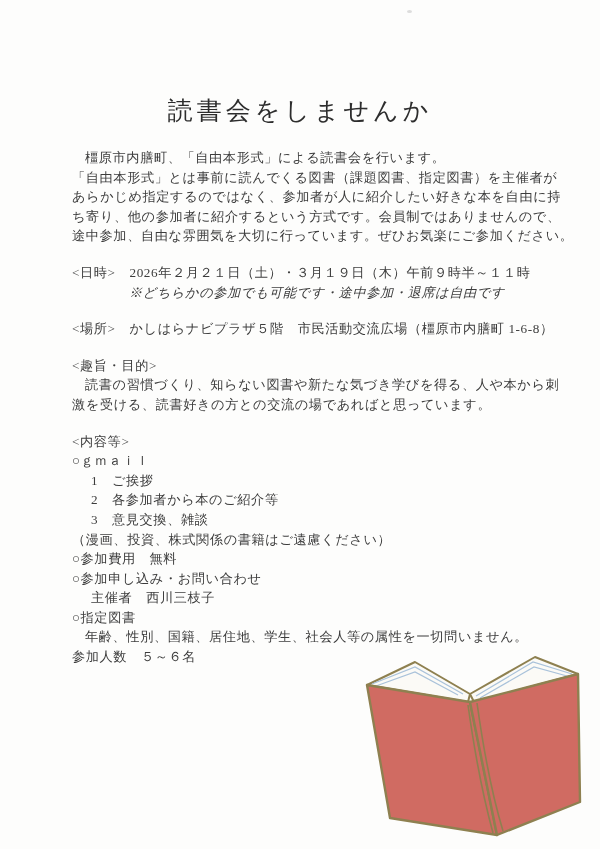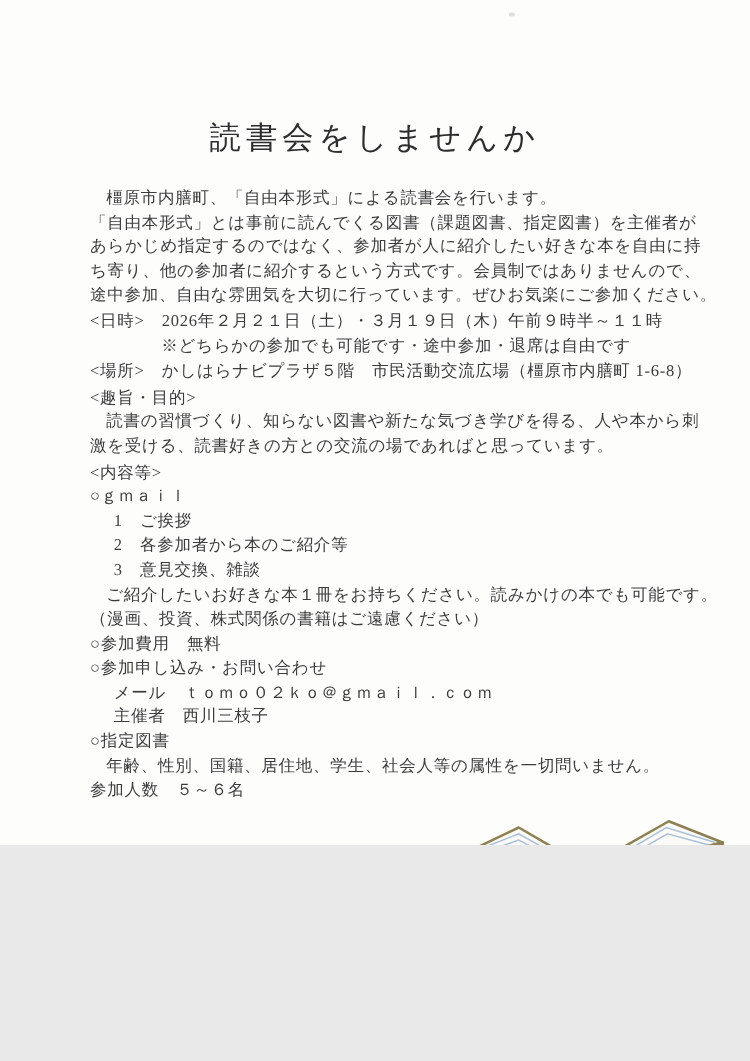--- a/index.html
+++ b/index.html
@@ -2,21 +2,21 @@
 <html lang="ja"><head>
 <meta charset="utf-8">
 <style>
   html,body{margin:0;padding:0;}
   body{
     background:#e9e9e9;
     font-family:"Liberation Serif","DejaVu Serif",serif;
   }
   .page{
     position:relative;
-    width:600px;height:676px;
+    width:600px;height:849px;
     margin:0 auto;
     background:#fdfdfc;
     overflow:hidden;
     color:#3c3c3c;
   }
   .scan-speck{
     position:absolute;left:407px;top:10px;width:5px;height:3px;
     background:#cfcfcf;border-radius:50%;opacity:.7;
   }
   .doc-title{
@@ -29,24 +29,24 @@
     color:#2d2d2d;
     line-height:34px;
   }
   .body-text{
     margin:20px 46px 0 72px;
     font-size:13.2px;
     line-height:19.6px;
     letter-spacing:0.6px;
   }
   .line{white-space:nowrap;}
-  .gap{margin-top:1px;}
+  .gap{margin-top:17px;}
   .ind1{padding-left:13px;}
   .ind2{padding-left:19px;}
-  .ind-date{padding-left:57px;}
+  .ind-date{padding-left:57px;font-style:italic;}
   .book-illustration{
     position:absolute;
     left:362px;top:650px;
     width:232px;height:196px;
   }
 </style>
 </head>
 <body>
 
 <div class="page">
@@ -64,25 +64,23 @@
     <div class="line ind-date">※どちらかの参加でも可能です・途中参加・退席は自由です</div>
     <div class="line gap">&lt;場所&gt;　かしはらナビプラザ５階　市民活動交流広場（橿原市内膳町 1-6-8）</div>
     <div class="line gap">&lt;趣旨・目的&gt;</div>
     <div class="line ind1">読書の習慣づくり、知らない図書や新たな気づき学びを得る、人や本から刺</div>
     <div class="line">激を受ける、読書好きの方との交流の場であればと思っています。</div>
     <div class="line gap">&lt;内容等&gt;</div>
     <div class="line">○ｇｍａｉｌ</div>
     <div class="line ind2">1　ご挨拶</div>
     <div class="line ind2">2　各参加者から本のご紹介等</div>
     <div class="line ind2">3　意見交換、雑談</div>
-    <div class="line ind1">ご紹介したいお好きな本１冊をお持ちください。読みかけの本でも可能です。</div>
     <div class="line">（漫画、投資、株式関係の書籍はご遠慮ください）</div>
     <div class="line">○参加費用　無料</div>
     <div class="line">○参加申し込み・お問い合わせ</div>
-    <div class="line ind2">メール　ｔｏｍｏ０２ｋｏ＠ｇｍａｉｌ．ｃｏｍ</div>
     <div class="line ind2">主催者　西川三枝子</div>
     <div class="line">○指定図書</div>
     <div class="line ind1">年齢、性別、国籍、居住地、学生、社会人等の属性を一切問いません。</div>
     <div class="line">参加人数　５～６名</div>
   </div>
 
   <svg class="book-illustration" viewBox="0 0 232 196" xmlns="http://www.w3.org/2000/svg">
 
     <polygon points="5,35 53,12 108,44 106,52" stroke="#8e8050" stroke-width="2" stroke-linejoin="round" fill="#fbfaf6"></polygon>
     <polygon points="108,44 173,7 216,24 112,52" stroke="#8e8050" stroke-width="2" stroke-linejoin="round" fill="#fbfaf6"></polygon>

